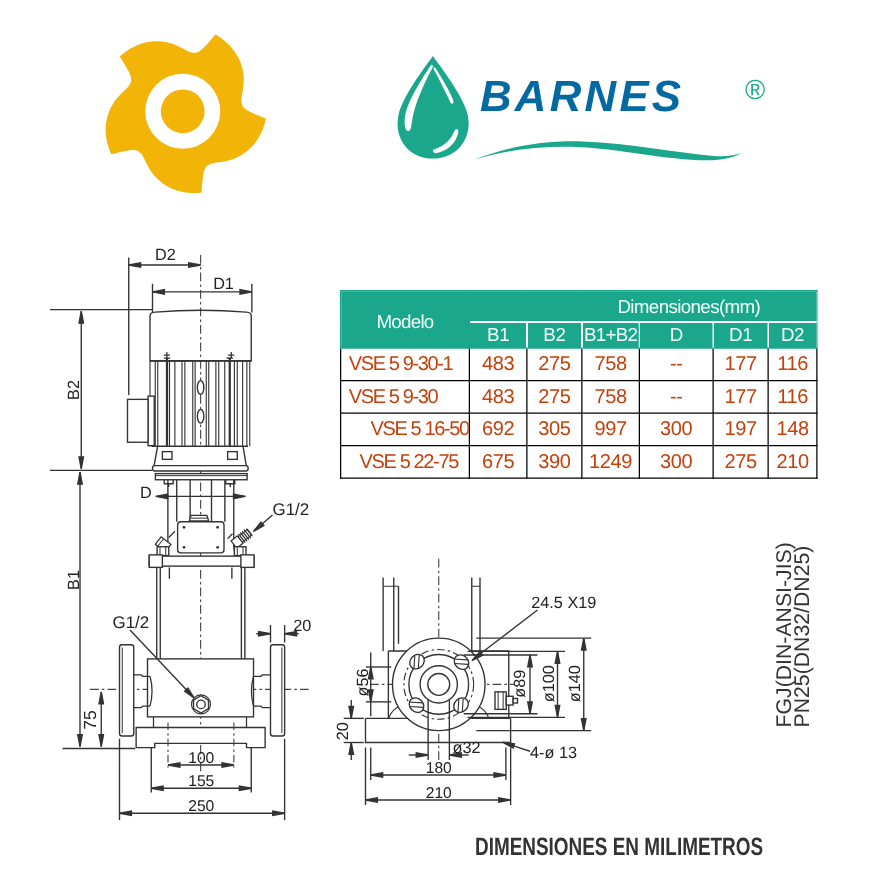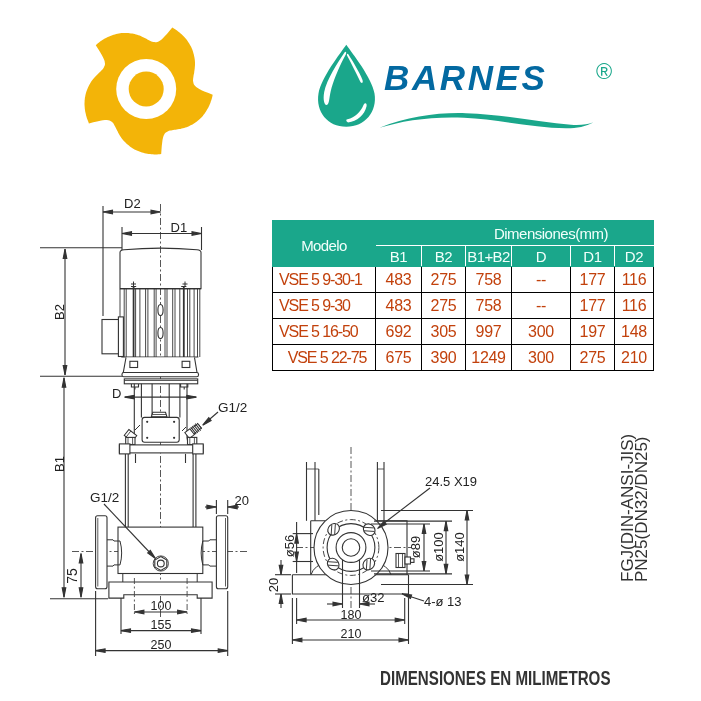--- a/index.html
+++ b/index.html
@@ -1,19 +1,19 @@
 <!DOCTYPE html>
 <html><head>
 <meta charset="utf-8">
 <style>
   html,body{margin:0;padding:0;background:#ffffff;}
   body{width:701px;height:701px;position:relative;font-family:"Liberation Sans",sans-serif;overflow:hidden;}
   svg{position:absolute;left:0;top:0;}
   svg text{font-family:"Liberation Sans",sans-serif;fill:#222;}
-  table{position:absolute;left:272px;top:220px;border-collapse:collapse;table-layout:fixed;width:381px;font-family:"Liberation Sans",sans-serif;padding-left:16px;}
+  table{position:absolute;left:272px;top:232px;border-collapse:collapse;table-layout:fixed;width:381px;font-family:"Liberation Sans",sans-serif;padding-left:16px;}
   td{border:1px solid #000;text-align:center;vertical-align:middle;padding:0;font-size:16px;letter-spacing:-0.3px;color:#c2410c;white-space:nowrap;overflow:hidden;}
   td.h{background:#1aa78b;color:#f2fffb;border:1px solid #1aa78b;}
 </style>
 </head>
 <body>
 
 <svg width="240" height="180" viewBox="0 0 240 180">
   <path d="M95.8,45.2 L96.8,44.2 L97.9,43.3 L99.0,42.5 L100.1,41.6 L101.3,40.8 L102.4,40.1 L103.6,39.3 L104.8,38.6 L106.0,38.0 L107.3,37.3 L108.5,36.7 L109.8,36.2 L111.0,35.7 L112.3,35.2 L113.6,34.8 L114.9,34.4 L116.2,34.0 L117.5,33.7 L118.9,33.5 L120.2,33.3 L121.5,33.1 L122.9,33.0 L124.2,33.0 L125.6,33.0 L126.9,33.0 L128.2,33.1 L129.6,33.2 L130.9,33.4 L132.2,33.5 L133.5,33.8 L134.7,34.1 L136.0,34.4 L137.2,34.7 L138.4,35.2 L139.6,35.6 L140.8,36.1 L142.0,36.7 L143.1,37.2 L144.2,37.7 L145.3,38.3 L146.4,38.8 L147.4,39.4 L148.4,40.0 L149.4,40.4 L150.4,40.9 L151.4,41.4 L152.3,41.8 L153.3,42.0 L154.3,42.1 L155.3,42.2 L156.3,42.2 L157.4,42.0 L158.6,41.5 L159.8,40.8 L161.3,39.7 L162.9,38.2 L164.7,36.3 L166.9,33.9 L169.4,31.0 L172.3,27.5 L173.5,28.2 L174.7,29.0 L175.9,29.8 L177.0,30.6 L178.1,31.4 L179.2,32.3 L180.3,33.2 L181.3,34.1 L182.3,35.0 L183.3,36.0 L184.3,37.0 L185.2,38.0 L186.1,39.1 L186.9,40.1 L187.7,41.2 L188.5,42.4 L189.2,43.5 L189.9,44.7 L190.6,45.9 L191.2,47.1 L191.7,48.3 L192.3,49.5 L192.7,50.8 L193.1,52.1 L193.5,53.4 L193.8,54.6 L194.1,55.9 L194.4,57.2 L194.6,58.5 L194.8,59.8 L194.9,61.1 L195.0,62.4 L195.0,63.7 L195.0,65.0 L194.9,66.3 L194.8,67.6 L194.7,68.8 L194.5,70.1 L194.3,71.3 L194.2,72.5 L194.0,73.7 L193.7,74.8 L193.5,76.0 L193.4,77.1 L193.2,78.1 L193.1,79.2 L193.0,80.2 L193.1,81.2 L193.3,82.2 L193.5,83.2 L193.8,84.2 L194.3,85.1 L195.2,86.1 L196.2,87.1 L197.7,88.1 L199.7,89.2 L202.0,90.4 L205.0,91.7 L208.5,93.1 L212.7,94.8 L212.4,96.2 L212.1,97.6 L211.7,98.9 L211.3,100.2 L210.8,101.6 L210.4,102.9 L209.8,104.2 L209.3,105.4 L208.7,106.7 L208.1,107.9 L207.4,109.1 L206.7,110.3 L206.0,111.5 L205.3,112.6 L204.5,113.7 L203.6,114.8 L202.8,115.9 L201.9,116.9 L200.9,117.9 L200.0,118.8 L199.0,119.7 L198.0,120.6 L196.9,121.4 L195.8,122.2 L194.7,123.0 L193.6,123.7 L192.5,124.4 L191.3,125.0 L190.1,125.6 L189.0,126.2 L187.8,126.7 L186.6,127.2 L185.4,127.6 L184.1,128.0 L182.9,128.3 L181.6,128.6 L180.4,128.9 L179.1,129.1 L177.9,129.3 L176.7,129.5 L175.5,129.7 L174.4,129.8 L173.2,130.0 L172.1,130.2 L171.1,130.4 L170.0,130.6 L169.0,130.8 L168.1,131.2 L167.2,131.7 L166.3,132.2 L165.5,132.8 L164.8,133.6 L164.1,134.7 L163.5,136.0 L163.0,137.7 L162.5,139.9 L162.2,142.5 L161.8,145.8 L161.5,149.6 L161.2,154.1 L159.8,154.2 L158.4,154.3 L157.0,154.4 L155.6,154.4 L154.2,154.4 L152.8,154.3 L151.4,154.2 L150.1,154.1 L148.7,153.9 L147.3,153.7 L146.0,153.5 L144.6,153.2 L143.3,152.8 L142.0,152.5 L140.7,152.0 L139.4,151.6 L138.1,151.1 L136.9,150.6 L135.7,150.0 L134.5,149.4 L133.3,148.7 L132.1,148.0 L131.0,147.2 L129.9,146.5 L128.9,145.6 L127.9,144.8 L126.9,143.9 L125.9,143.0 L125.0,142.1 L124.1,141.2 L123.2,140.2 L122.4,139.2 L121.6,138.2 L120.8,137.1 L120.1,136.0 L119.5,134.9 L118.8,133.8 L118.2,132.7 L117.7,131.6 L117.1,130.6 L116.6,129.5 L116.1,128.4 L115.6,127.4 L115.1,126.4 L114.5,125.4 L114.0,124.5 L113.5,123.6 L112.8,122.8 L112.1,122.1 L111.3,121.5 L110.5,120.9 L109.5,120.4 L108.3,120.2 L106.9,120.0 L105.0,120.0 L102.8,120.3 L100.2,120.7 L97.0,121.4 L93.3,122.3 L88.9,123.4 L88.4,122.1 L87.9,120.8 L87.4,119.5 L86.9,118.2 L86.5,116.8 L86.1,115.5 L85.8,114.1 L85.5,112.8 L85.2,111.4 L85.0,110.1 L84.8,108.7 L84.7,107.3 L84.6,106.0 L84.5,104.6 L84.5,103.2 L84.6,101.9 L84.6,100.5 L84.8,99.2 L84.9,97.8 L85.2,96.5 L85.4,95.2 L85.7,93.9 L86.1,92.6 L86.5,91.3 L87.0,90.0 L87.5,88.8 L88.0,87.6 L88.5,86.4 L89.1,85.2 L89.8,84.1 L90.4,82.9 L91.1,81.8 L91.8,80.8 L92.6,79.7 L93.4,78.7 L94.3,77.8 L95.1,76.8 L96.0,75.9 L96.8,75.0 L97.7,74.2 L98.6,73.3 L99.4,72.5 L100.2,71.7 L101.0,70.9 L101.8,70.1 L102.5,69.4 L103.2,68.6 L103.7,67.7 L104.1,66.8 L104.5,65.9 L104.9,64.9 L105.0,63.8 L104.8,62.6 L104.6,61.1 L104.0,59.4 L103.1,57.4 L101.8,55.1 L100.2,52.3 L98.2,49.0Z" fill="#f3b408"></path>
   <circle cx="146.2" cy="89" r="30" fill="#ffffff"></circle>
   <circle cx="146.2" cy="89" r="17.5" fill="#f3b408"></circle>
@@ -69,21 +69,21 @@
   <tr style="height:26px;margin-top:28px;">
         <td style="text-align:left;padding-left:6px;letter-spacing:-1.1px;">VSE 5 9-30</td>
         <td>483</td>
         <td>275</td>
         <td>758</td>
         <td>--</td>
         <td>177</td>
         <td>116</td>
       </tr>
   <tr style="height:26px;">
-        <td style="text-align:left;padding-left:6px;letter-spacing:-1.1px;">VSE 5 16-50</td>
+        <td style="text-align:right;padding-left:6px;letter-spacing:-1.1px;">VSE 5 16-50</td>
         <td>692</td>
         <td>305</td>
         <td>997</td>
         <td>300</td>
         <td>197</td>
         <td>148</td>
       </tr>
   <tr style="height:26px;">
         <td style="text-align:center;padding-left:6px;letter-spacing:-1.1px;">VSE 5 22-75</td>
         <td>675</td>

